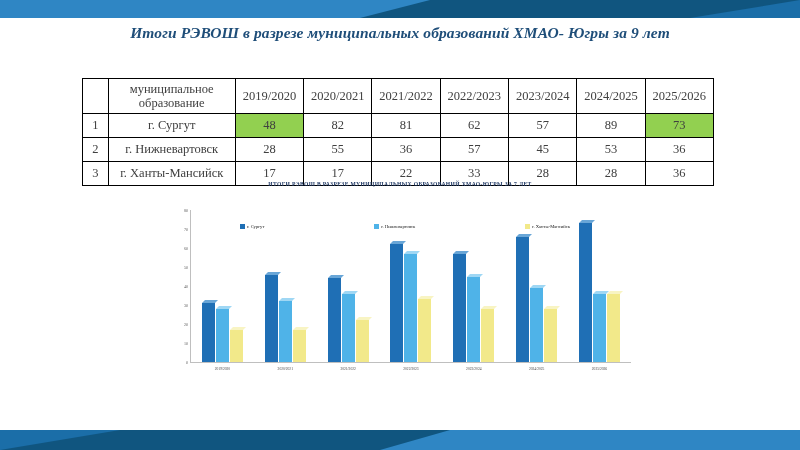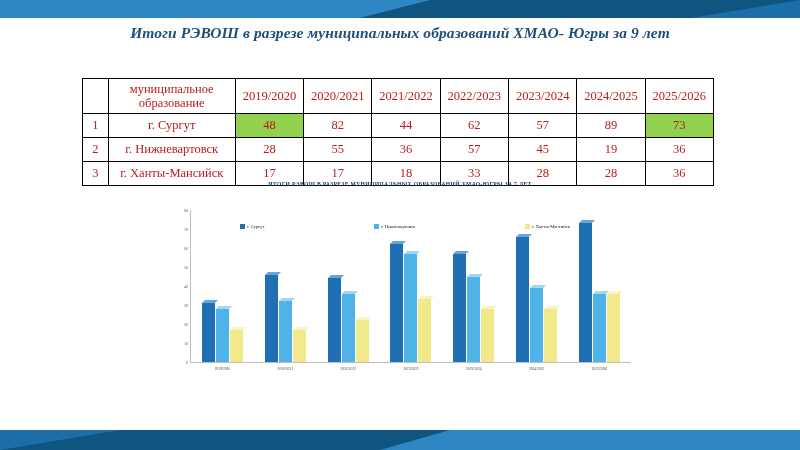--- a/index.html
+++ b/index.html
@@ -77,21 +77,21 @@
     position: absolute;
     top: 78px;
     left: 82px;
     width: 632px;
   }
   table.data-table {
     border-collapse: collapse;
     width: 632px;
     font-family: "Liberation Serif", serif;
     font-size: 12.5px;
-    color: #b91c1c;
+    color: #404040;
   }
   table.data-table th,
   table.data-table td {
     border: 1px solid #000000;
     text-align: center;
     padding: 2px 3px;
     line-height: 1.15;
   }
   table.data-table thead th {
     font-weight: normal;
@@ -237,43 +237,43 @@
         <th class="col-year">2024/2025</th>
         <th class="col-year">2025/2026</th>
       </tr>
     </thead>
     <tbody>
       <tr>
         <td>1</td>
         <td class="name-cell">г. Сургут</td>
         <td class="hl">48</td>
         <td>82</td>
-        <td>44</td>
+        <td>81</td>
         <td>62</td>
         <td>57</td>
         <td>89</td>
         <td class="hl">73</td>
       </tr>
       <tr>
         <td>2</td>
         <td class="name-cell">г. Нижневартовск</td>
         <td>28</td>
         <td>55</td>
         <td>36</td>
         <td>57</td>
         <td>45</td>
-        <td>19</td>
+        <td>53</td>
         <td>36</td>
       </tr>
       <tr>
         <td>3</td>
         <td class="name-cell">г. Ханты-Мансийск</td>
         <td>17</td>
         <td>17</td>
-        <td>18</td>
+        <td>22</td>
         <td>33</td>
         <td>28</td>
         <td>28</td>
         <td>36</td>
       </tr>
     </tbody>
   </table>
 </div>
 
 <div class="chart-title">ИТОГИ РЭВОШ В РАЗРЕЗЕ МУНИЦИПАЛЬНЫХ ОБРАЗОВАНИЙ ХМАО-ЮГРЫ ЗА 7 ЛЕТ</div>

